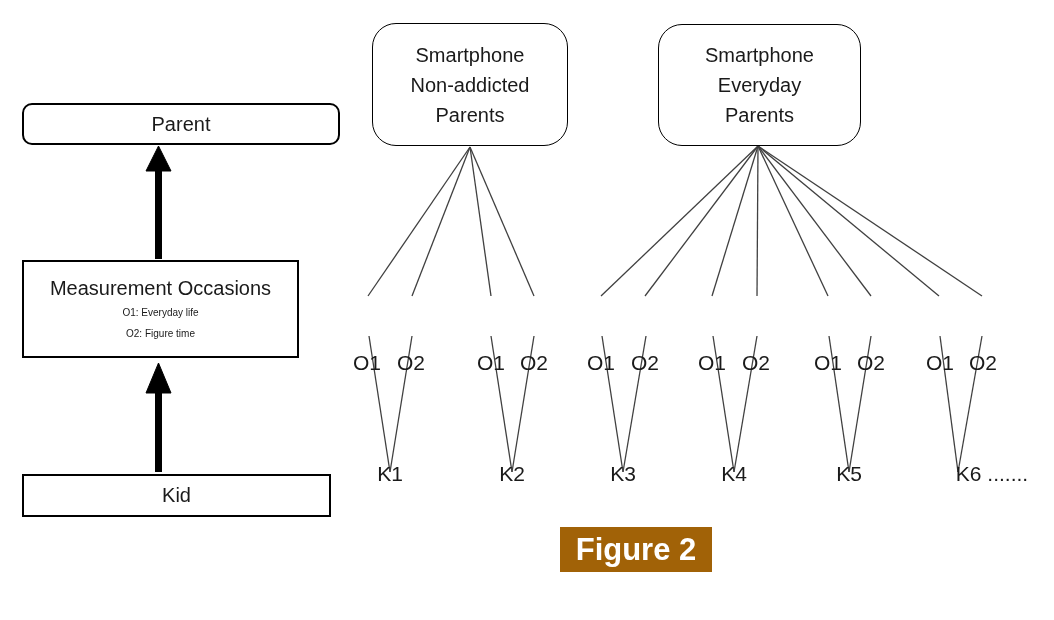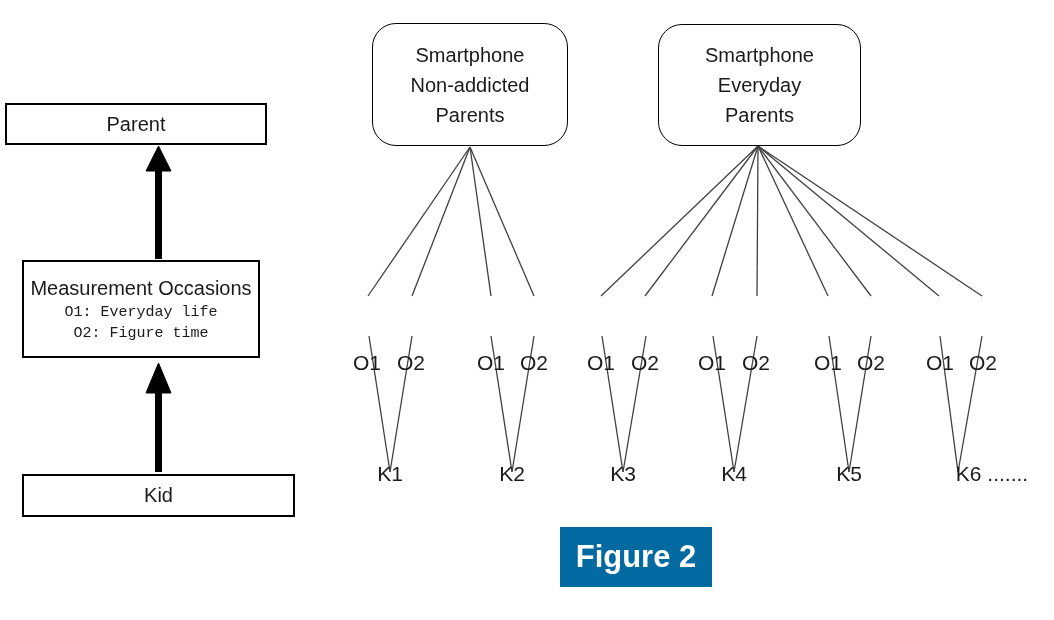--- a/index.html
+++ b/index.html
@@ -27,29 +27,29 @@
     background: #ffffff;
     display: flex;
     align-items: center;
     justify-content: center;
     text-align: center;
     color: #1a1a1a;
   }
   .plain-label {
     font-size: 20px;
   }
-  #parent-box  { left: 5px;  top: 103px; width: 262px; height: 42px; }
-  #kid-box     { left: 22px;  top: 474px; width: 273px; height: 43px; }
+  #parent-box  { left: 22px;  top: 103px; width: 318px; height: 42px; border-radius: 10px; }
+  #kid-box     { left: 22px;  top: 474px; width: 309px; height: 43px; }
   #measure-box {
-    left: 22px; top: 260px; width: 238px; height: 98px;
+    left: 22px; top: 260px; width: 277px; height: 98px;
     flex-direction: column;
     justify-content: center;
   }
   #measure-box .m-title { font-size: 20px; line-height: 27px; }
-  #measure-box .m-sub   { font-size: 15px; line-height: 21px; font-family: Liberation Mono, monospace; }
+  #measure-box .m-sub   { font-size: 10px; line-height: 21px; }
 
   .round-box {
     position: absolute;
     box-sizing: border-box;
     border: 1.6px solid #000000;
     border-radius: 24px;
     background: #ffffff;
     display: flex;
     flex-direction: column;
     align-items: center;
@@ -80,22 +80,22 @@
     text-align: center;
     font-size: 21px;
     line-height: 24px;
     color: #1a1a1a;
   }
   #k-label-5 { width: 120px; text-align: center; }
 
   #figure-caption {
     position: absolute;
     left: 560px; top: 527px;
-    width: 152px; height: 60px;
-    background: #0369a1;
+    width: 152px; height: 45px;
+    background: #a16207;
     color: #ffffff;
     display: flex;
     align-items: center;
     justify-content: center;
     font-size: 31px;
     font-weight: bold;
   }
 </style>
 </head>
 <body>

